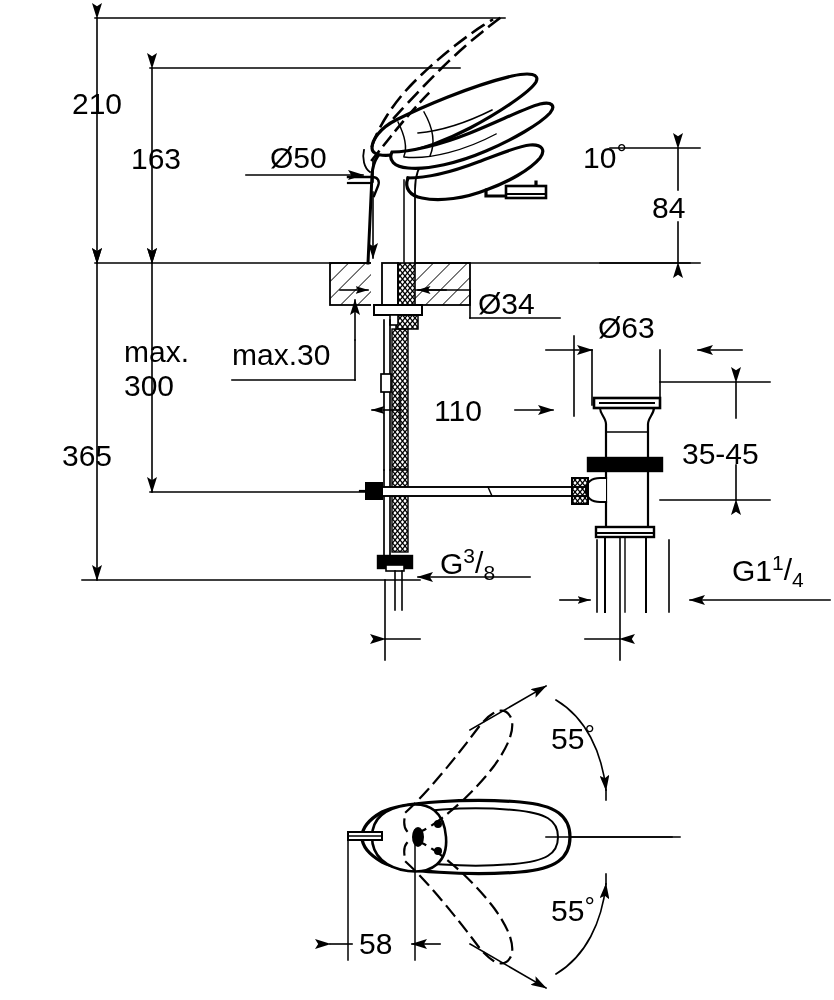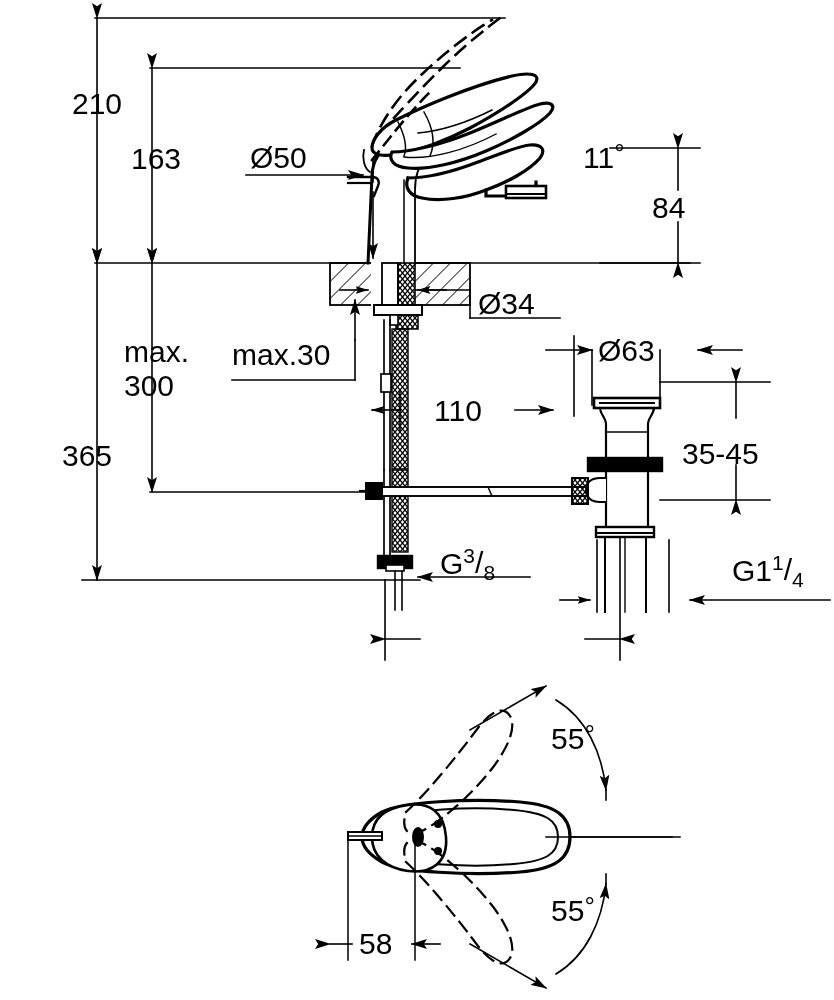--- a/index.html
+++ b/index.html
@@ -263,40 +263,40 @@
 
     <line x1="330" y1="944" x2="352" y2="944" marker-start="url(#ah)"></line>
     <line x1="440" y1="944" x2="412" y2="944" marker-end="url(#ah)"></line>
   </g>
 </svg>
 
 <div class="lbl" style="left:72px;  top:88px;">210</div>
 
 <div class="lbl" style="left:131px; top:143px;">163</div>
 
-<div class="lbl" style="left:250px; top:142px;">Ø50</div>
-
-<div class="lbl" style="left:583px; top:142px;"><span>11</span><span class="deg">°</span></div>
+<div class="lbl" style="left:270px; top:142px;">Ø50</div>
+
+<div class="lbl" style="left:583px; top:142px;"><span>10</span><span class="deg">°</span></div>
 
 <div class="lbl" style="left:652px; top:192px;">84</div>
 
 <div class="lbl" style="left:478px; top:288px;">Ø34</div>
 
 <div class="lbl two" style="left:124px; top:335px;">
   <span>max.</span><br>
   <span>300</span>
 </div>
 
 <div class="lbl" style="left:232px; top:339px;">max.30</div>
 
 <div class="lbl" style="left:62px;  top:440px;">365</div>
 
 <div class="lbl" style="left:434px; top:395px;">110</div>
 
-<div class="lbl" style="left:598px; top:335px;">Ø63</div>
+<div class="lbl" style="left:598px; top:312px;">Ø63</div>
 
 <div class="lbl" style="left:682px; top:438px;">35-45</div>
 
 <div class="lbl" style="left:440px; top:548px;">
   <span>G</span><span class="frac"><span class="n">3</span><span class="s">/</span><span class="d">8</span></span>
 </div>
 
 <div class="lbl" style="left:716px; top:555px;margin-left:16px;">
   <span>G1</span><span class="frac"><span class="n">1</span><span class="s">/</span><span class="d">4</span></span>
 </div>

